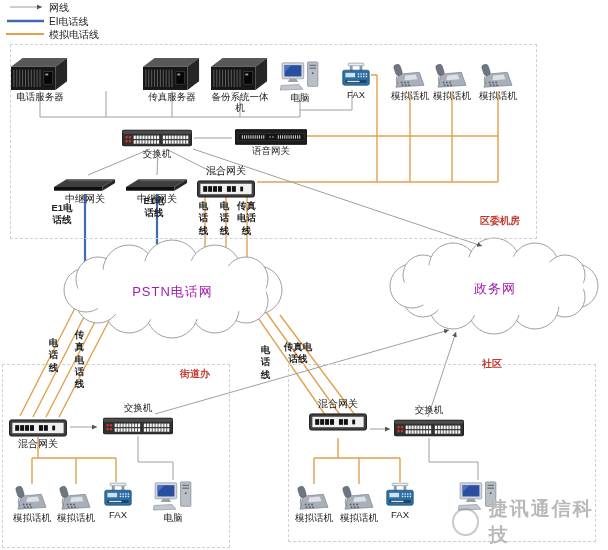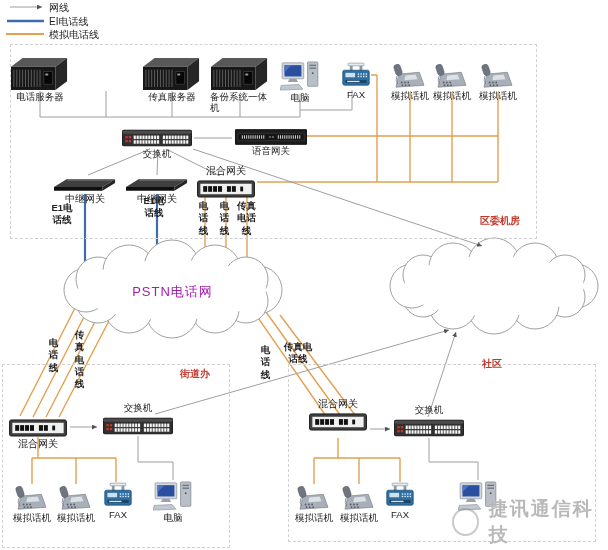--- a/index.html
+++ b/index.html
@@ -1,21 +1,21 @@
 <!DOCTYPE html>
 <html><head>
 <meta charset="utf-8">
 <style>
   html,body{margin:0;padding:0;background:#fff;}
   #stage{position:relative;width:608px;height:550px;background:#fff;overflow:hidden;
          font-family:"Liberation Sans","DejaVu Sans",sans-serif;color:#1c1c1c;}
   #wires{position:absolute;left:0;top:0;z-index:1;}
   .zonebox{position:absolute;border:1px dashed #d0d0d0;z-index:2;}
   .node{position:absolute;display:flex;flex-direction:column;align-items:center;z-index:3;}
-  .lbl{font-size:9.5px;line-height:1.15;color:#1c1c1c;white-space:nowrap;margin-top:1px;}
+  .lbl{font-size:9.5px;line-height:1.15;color:#1c1c1c;white-space:nowrap;margin-top:1px;text-align:center;}
   .lbl-above{margin-bottom:2px;margin-top:0;}
   .lbl-sm{font-size:10px;}
   .wrap{white-space:normal;}
   .linelbl{position:absolute;font-size:9.5px;font-weight:bold;color:#222;line-height:1.3;
            word-break:break-all;text-align:center;z-index:3;}
   .zonelbl{position:absolute;font-size:10px;font-weight:bold;color:#c0392b;z-index:4;white-space:nowrap;}
   .cloudlbl{position:absolute;font-size:13px;color:#a21caf;letter-spacing:1px;text-align:center;z-index:3;}
   .legend{position:absolute;font-size:10px;color:#222;z-index:3;white-space:nowrap;}
   #watermark{position:absolute;left:452px;top:496px;display:flex;align-items:center;gap:10px;z-index:5;
              color:rgba(125,125,125,0.55);}
@@ -354,20 +354,21 @@
       </svg>
   </div>
 
   <div class="linelbl" style="left:50px;top:202px;width:24px;">E1电话线</div>
   <div class="linelbl" style="left:142px;top:195px;width:24px;">E1电话线</div>
   <div class="linelbl" style="left:198px;top:200px;width:11px;">电话线</div>
   <div class="linelbl" style="left:219px;top:200px;width:11px;">电话线</div>
   <div class="linelbl" style="left:236px;top:200px;width:21px;">传真电话线</div>
 
   <div class="cloudlbl" style="left:110px;top:283px;width:125px;">PSTN电话网</div>
+  <div class="cloudlbl" style="left:450px;top:280px;width:90px;">政务网</div>
 
   <div class="linelbl" style="left:48px;top:337px;width:11px;">电话线</div>
   <div class="linelbl" style="left:74px;top:329px;width:11px;">传真电话线</div>
   <div class="linelbl" style="left:260px;top:344px;width:11px;">电话线</div>
   <div class="linelbl" style="left:282px;top:341px;width:32px;">传真电话线</div>
 
   <div class="node" style="left:6px;top:418px;width:64px;">
     <svg width="60" height="19">
         <use href="#sym-hybridgw"></use>
       </svg>

